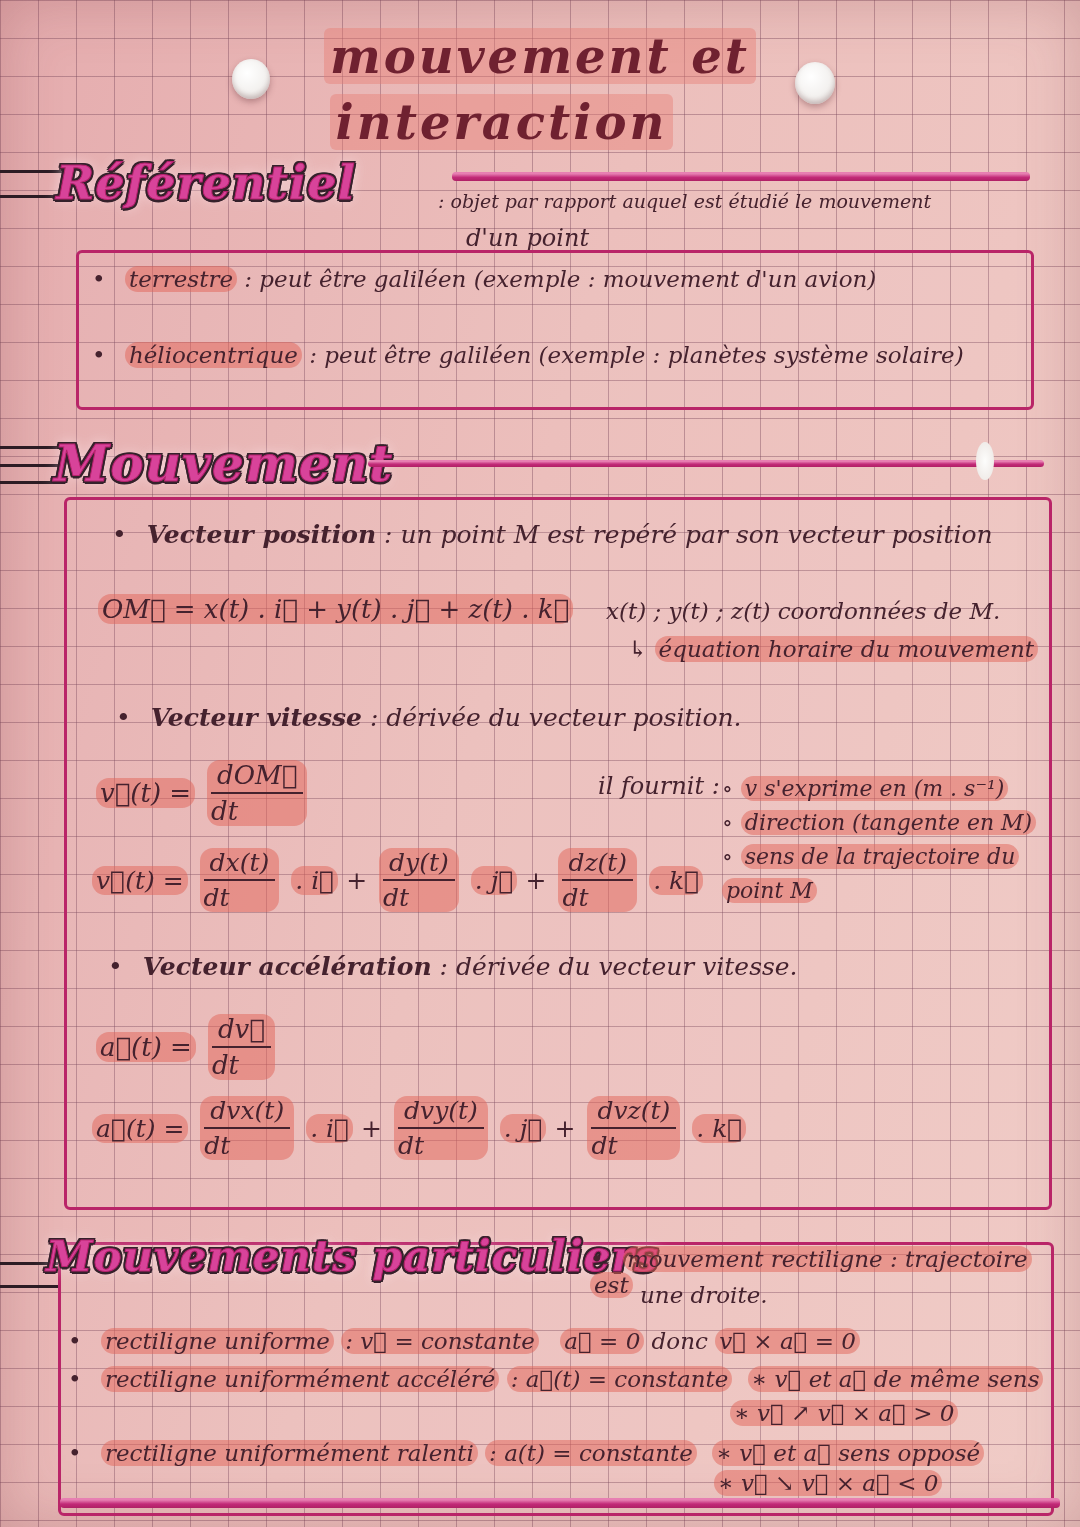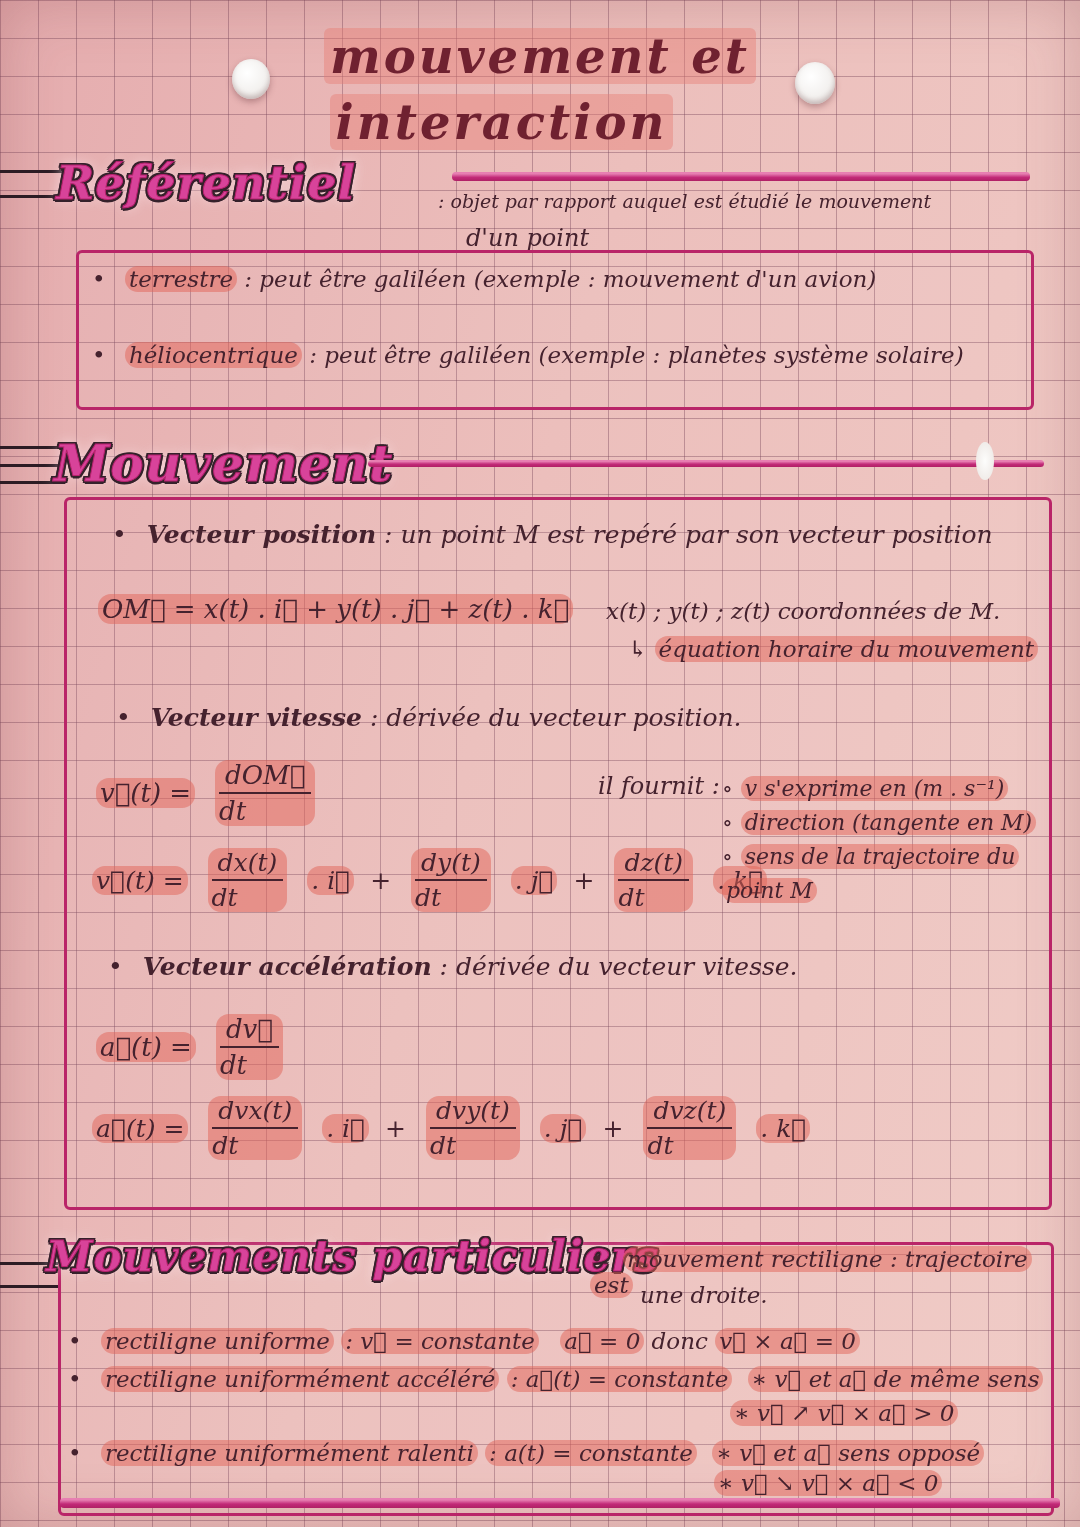--- a/index.html
+++ b/index.html
@@ -29,21 +29,21 @@
   .binder3{background:linear-gradient(#2c1c24,#2c1c24) 0 50%/100% 3px no-repeat;}
   .box{border:3.5px solid #b92568;border-radius:6px;background:rgba(255,255,255,.03);}
   .hl{background:rgba(226,100,88,.50);border-radius:13px;padding:0 4px;box-decoration-break:clone;}
   .hl-soft{background:rgba(231,125,115,.42);border-radius:6px;padding:0 6px;box-decoration-break:clone;}
   .title{font-weight:700;color:#6f2130;font-size:48px;line-height:1.1;letter-spacing:3px;}
   .bullet::before{content:"•";margin-right:12px;font-style:normal;}
   .circ::before{content:"∘";margin-right:8px;font-style:normal;}
   .frac{display:inline-block;text-align:left;vertical-align:middle;margin:0 4px;}
   .frac .num{display:block;padding:0 6px 2px 6px;border-bottom:2.5px solid #45222e;}
   .frac .den{display:block;padding-top:2px;}
-  .fline{display:flex;align-items:center;gap:16px;white-space:nowrap;}
+  .fline{display:flex;align-items:center;gap:8px;white-space:nowrap;}
   .note{font-size:23px;}
   .correction{background:radial-gradient(ellipse at center,#fdfdfc 0%,#f0ece9 70%,rgba(240,236,233,0) 100%);border-radius:50%;}
 </style>
 </head>
 <body>
 
 <div class="page">
 
   <div class="hole" style="left:232px;top:59px;width:38px;height:40px;"></div>
   <div class="hole" style="left:795px;top:62px;width:40px;height:42px;"></div>

